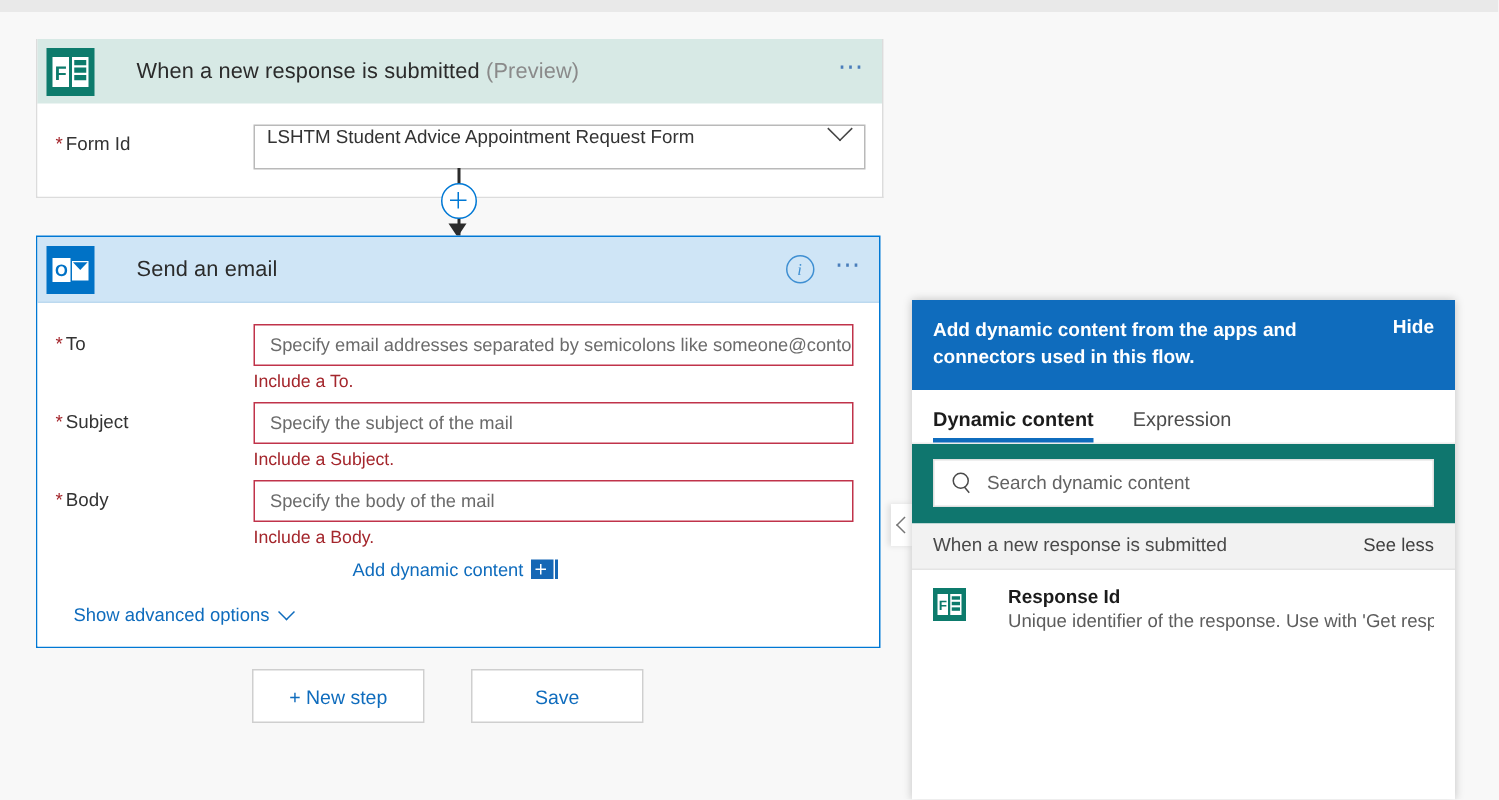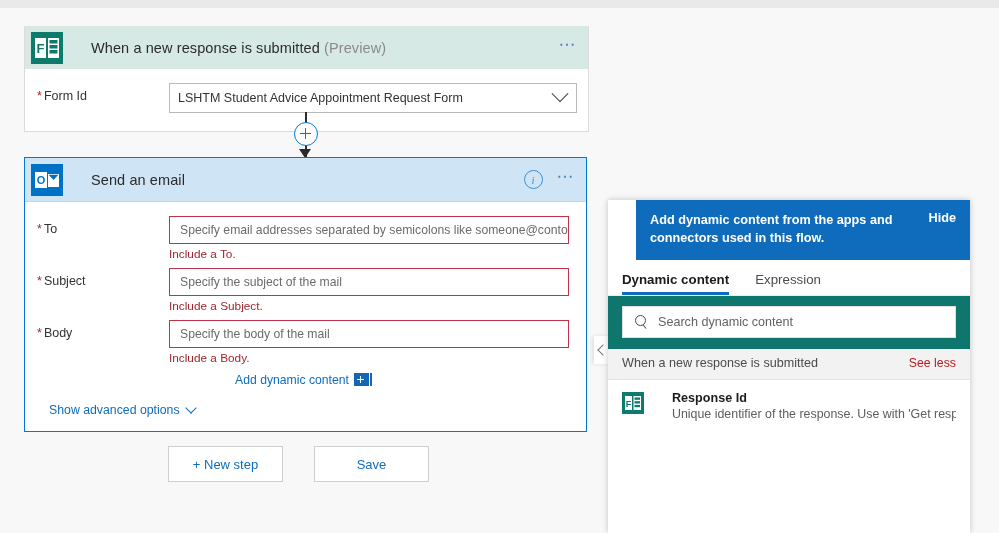--- a/index.html
+++ b/index.html
@@ -118,21 +118,21 @@
   .req {
     color: #a4262c;
     margin-right: 2px;
   }
   .combo {
     width: 406px;
     height: 28px;
     border: 1px solid #b9b9b9;
     background: #fff;
     display: flex;
-    align-items: center;
+    align-items: flex-start;
     position: relative;
     cursor: pointer;
   }
   .combo-value {
     padding-left: 8px;
     font-size: 12.5px;
     color: #333;
   }
   .chev {
     position: absolute;
@@ -319,21 +319,20 @@
     transform: rotate(45deg);
     margin-left: 3px;
   }
   .dc-header {
     background: #0f6cbd;
     color: #ffffff;
     padding: 11px 14px 13px 14px;
     display: flex;
     align-items: flex-start;
     justify-content: space-between;
-    margin-left: 28px;
   }
   .dc-header-text {
     font-size: 12.7px;
     line-height: 18px;
     max-width: 275px;
     font-weight: bold;
   }
   .dc-hide {
     font-size: 12.7px;
     font-weight: bold;
@@ -401,21 +400,21 @@
     justify-content: space-between;
     align-items: baseline;
     border-bottom: 1px solid #e4e4e4;
   }
   .dc-group-name {
     font-size: 12.6px;
     color: #4a4a4a;
   }
   .dc-see-less {
     font-size: 12.3px;
-    color: #b91c1c;
+    color: #404040;
     cursor: pointer;
   }
   .dc-item {
     display: flex;
     padding: 10px 14px 10px 14px;
     background: #fff;
     cursor: pointer;
     align-items: flex-start;
   }
   .dc-item-icon {

